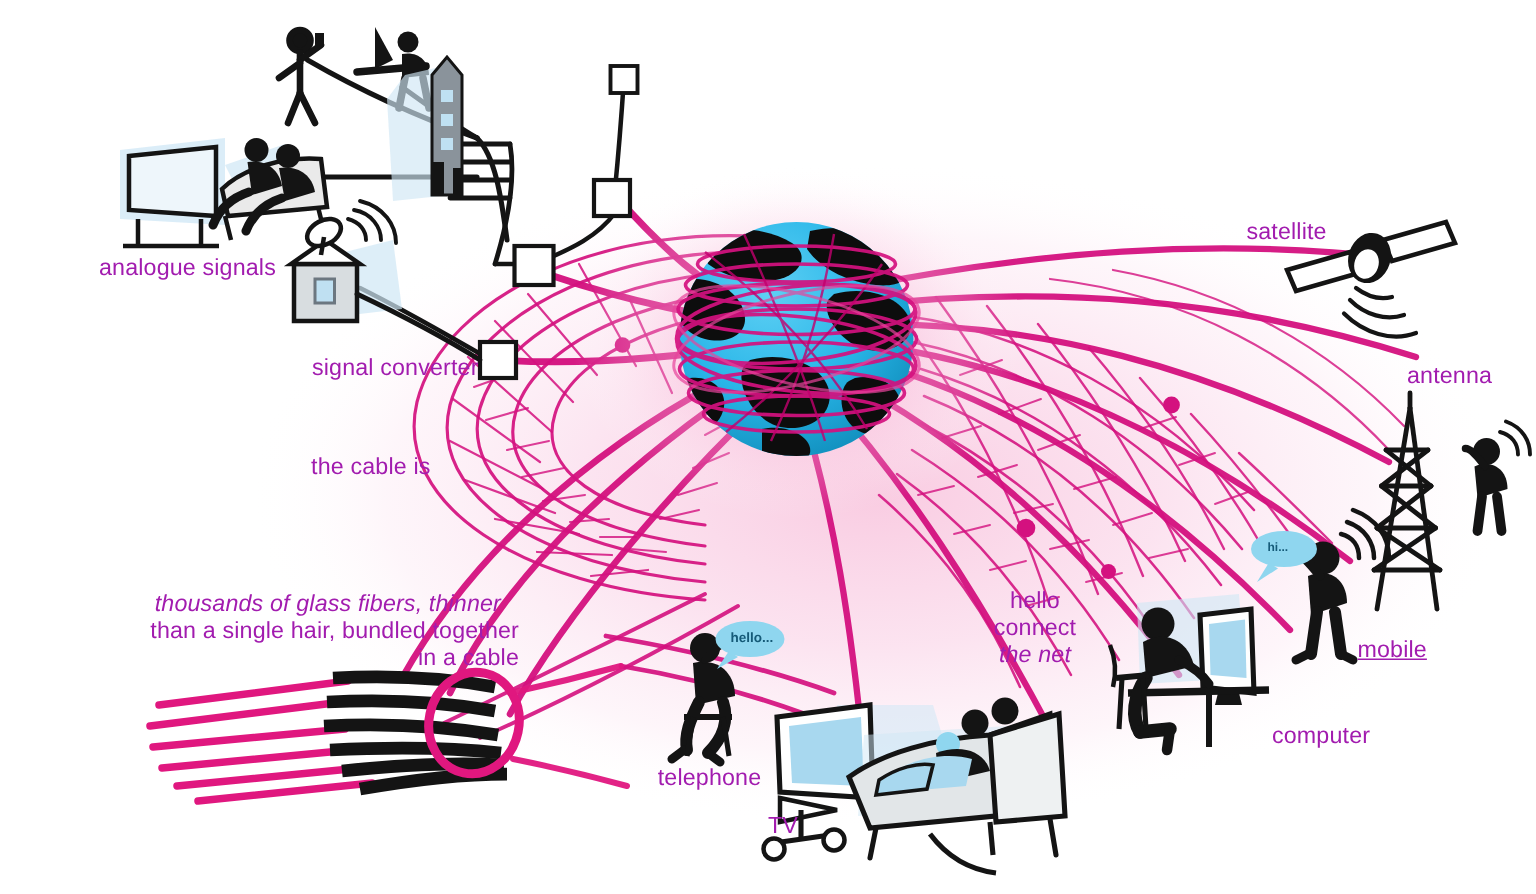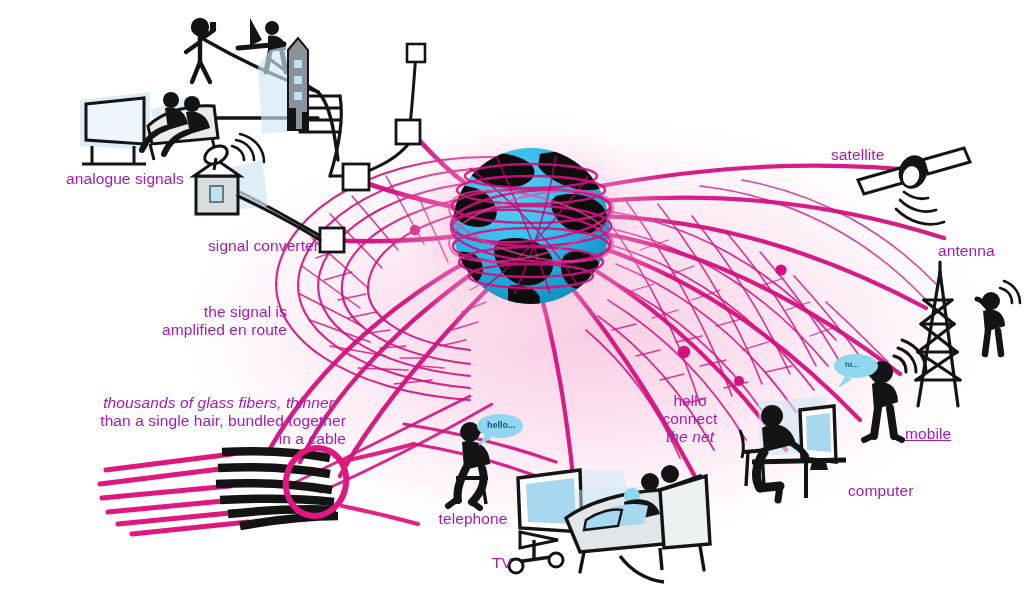--- a/index.html
+++ b/index.html
@@ -497,30 +497,29 @@
         <path d="M896 209 C 909 222, 928 228, 944 222"></path>
       </g>
     </g>
 
   </svg>
 
   <div class="label lft" style="left:66px; top:170px;">analogue signals</div>
 
   <div class="label lft" style="left:208px; top:237px;">signal converter</div>
 
-  <div class="label rgt" style="left:80px; top:303px; width:207px;">the signal is</div>
-  <div class="label rgt" style="left:80px; top:321px; width:207px;">amplified en route</div>
+  <div class="label rgt" style="left:80px; top:303px; width:207px;">the cable is</div>
 
   <div class="label rgt" style="left:48px; top:394px; width:286px;font-style:italic;">thousands of glass fibers, thinner</div>
   <div class="label rgt" style="left:60px; top:412px; width:286px;">than a single hair, bundled together</div>
   <div class="label rgt" style="left:60px; top:430px; width:286px;">in a cable</div>
 
   <div class="label ctr" style="left:418px; top:510px; width:110px;">telephone</div>
 
-  <div class="label ctr" style="left:472px; top:542px; width:60px;margin-top:12px;">TV</div>
+  <div class="label ctr" style="left:492px; top:542px; width:60px;">TV</div>
 
   <div class="label ctr" style="left:655px; top:392px; width:70px;">hello</div>
   <div class="label ctr" style="left:655px; top:410px; width:70px;">connect</div>
   <div class="label ctr" style="left:655px; top:428px; width:70px;font-style:italic;">the net</div>
 
   <div class="label lft" style="left:813px; top:482px;margin-left:35px;">computer</div>
 
   <div class="label lft" style="left:905px; top:425px;text-decoration:underline;">mobile</div>
 
   <div class="label lft" style="left:938px; top:242px;">antenna</div>

